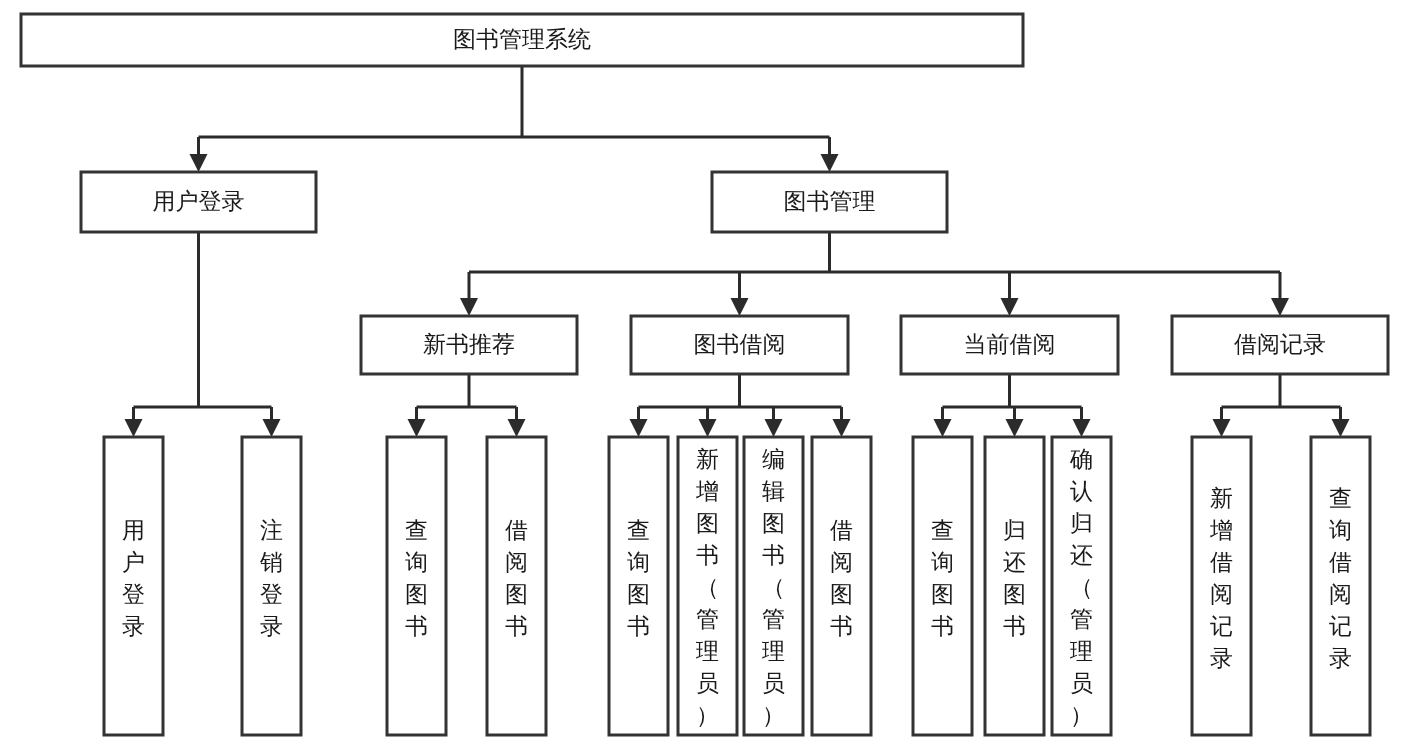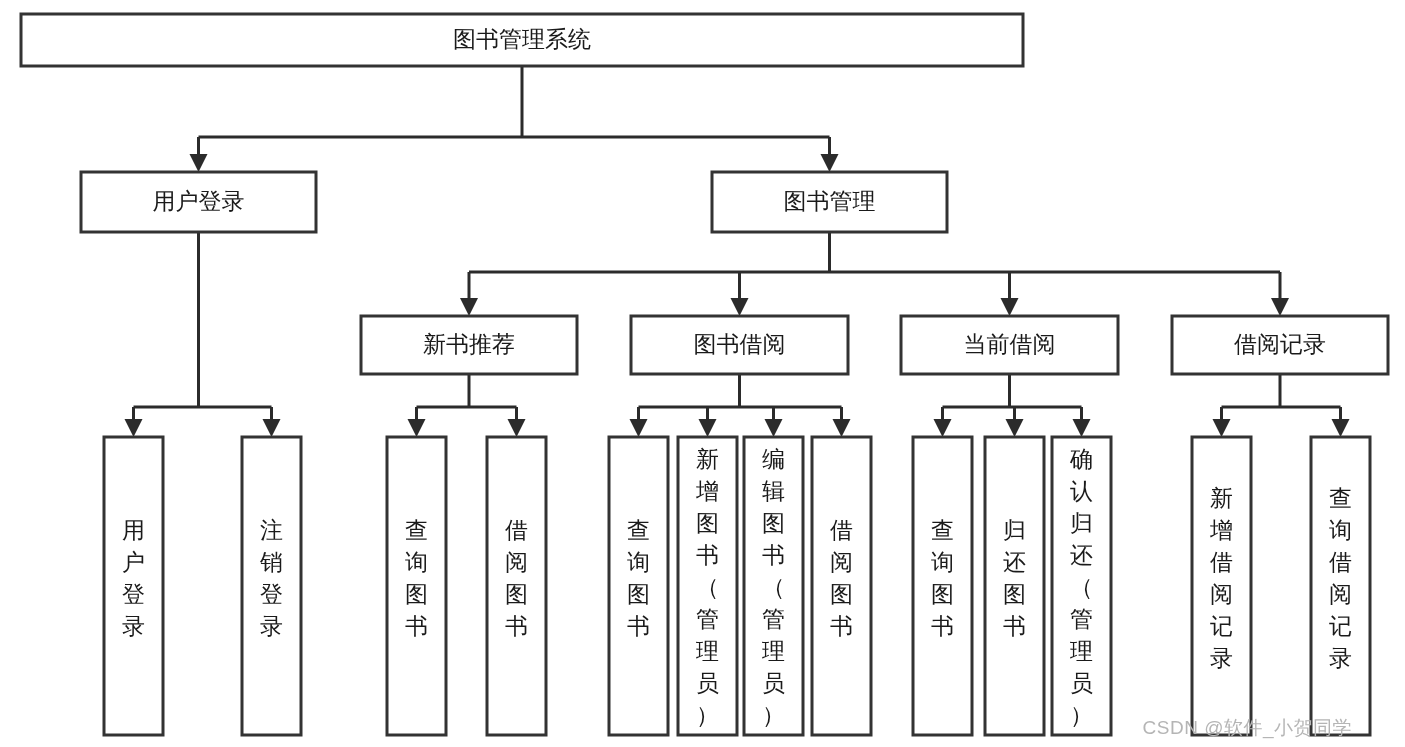--- a/index.html
+++ b/index.html
@@ -200,14 +200,13 @@
         <g>
           <rect x="1192" y="437" width="59" height="298" class="node-rect"></rect>
           <text x="1221.5" y="506" class="leaf-label"><tspan x="1221.5" dy="0">新</tspan><tspan x="1221.5" dy="32">增</tspan><tspan x="1221.5" dy="32">借</tspan><tspan x="1221.5" dy="32">阅</tspan><tspan x="1221.5" dy="32">记</tspan><tspan x="1221.5" dy="32">录</tspan></text>
         </g>
         <g>
           <rect x="1311" y="437" width="59" height="298" class="node-rect"></rect>
           <text x="1340.5" y="506" class="leaf-label"><tspan x="1340.5" dy="0">查</tspan><tspan x="1340.5" dy="32">询</tspan><tspan x="1340.5" dy="32">借</tspan><tspan x="1340.5" dy="32">阅</tspan><tspan x="1340.5" dy="32">记</tspan><tspan x="1340.5" dy="32">录</tspan></text>
         </g>
       </g>
   </svg>
-  <div class="watermark">CSDN @软件_小贺同学</div>
 </div>
 
 </body></html>

